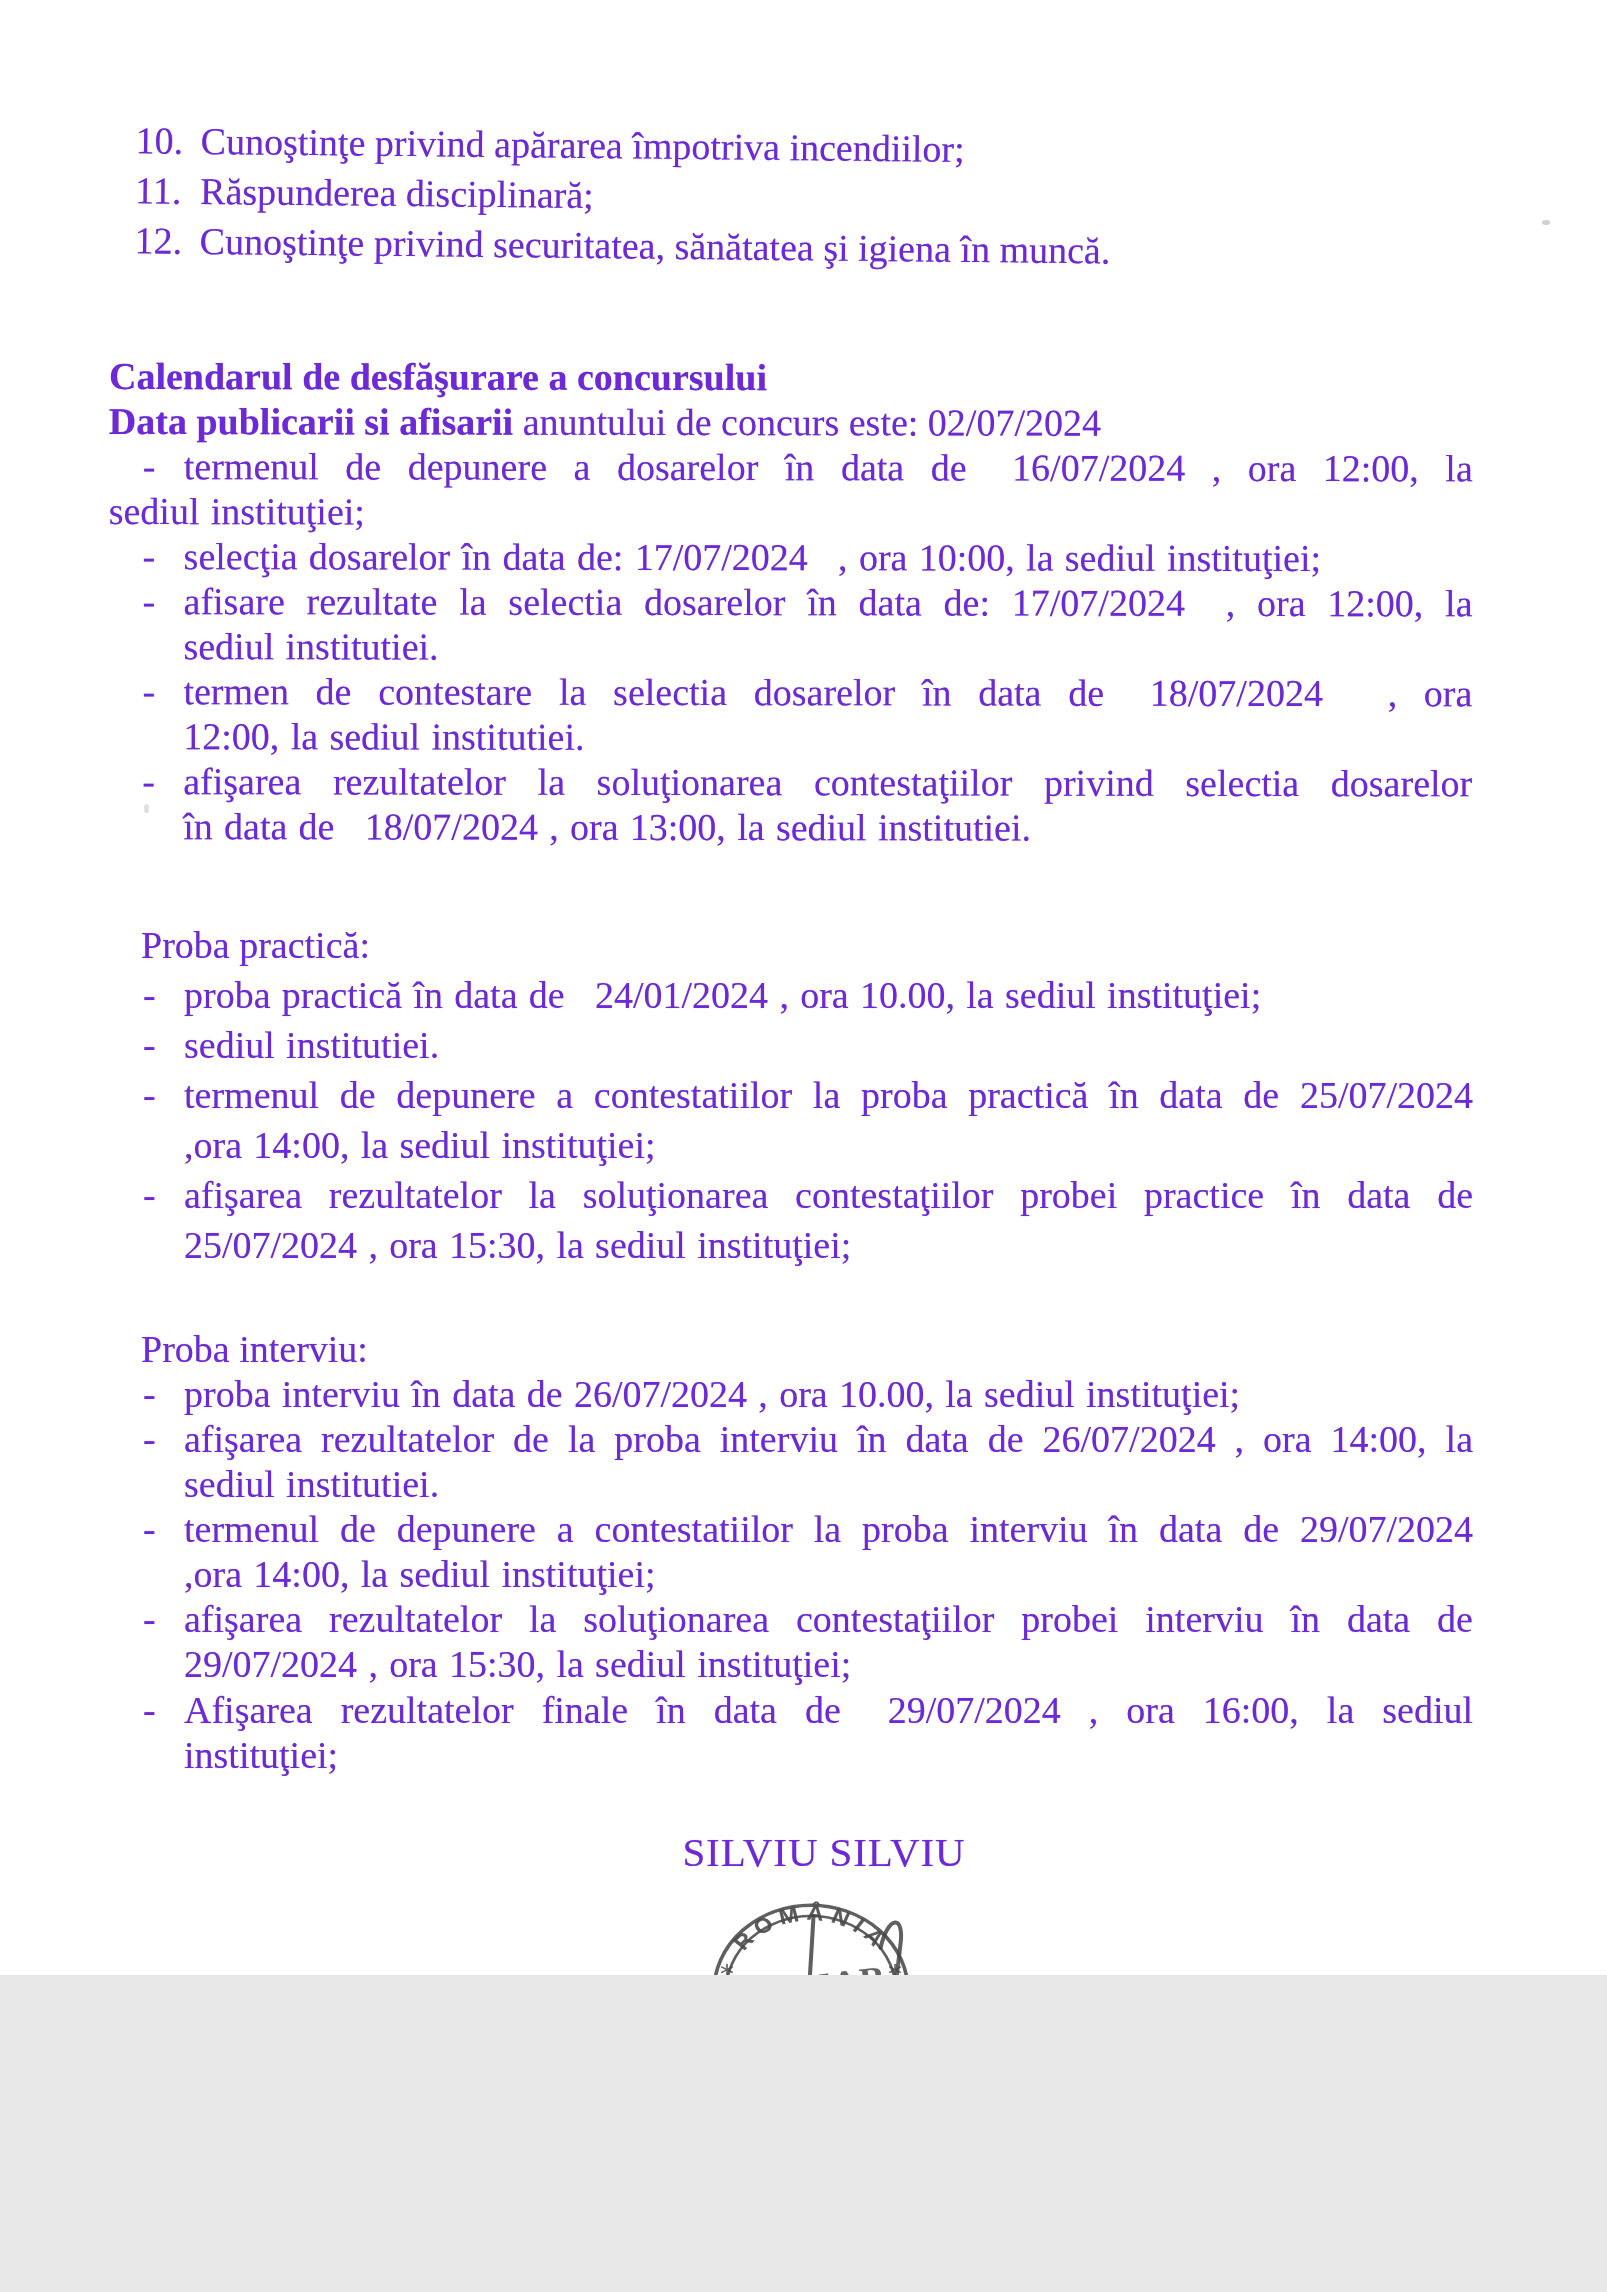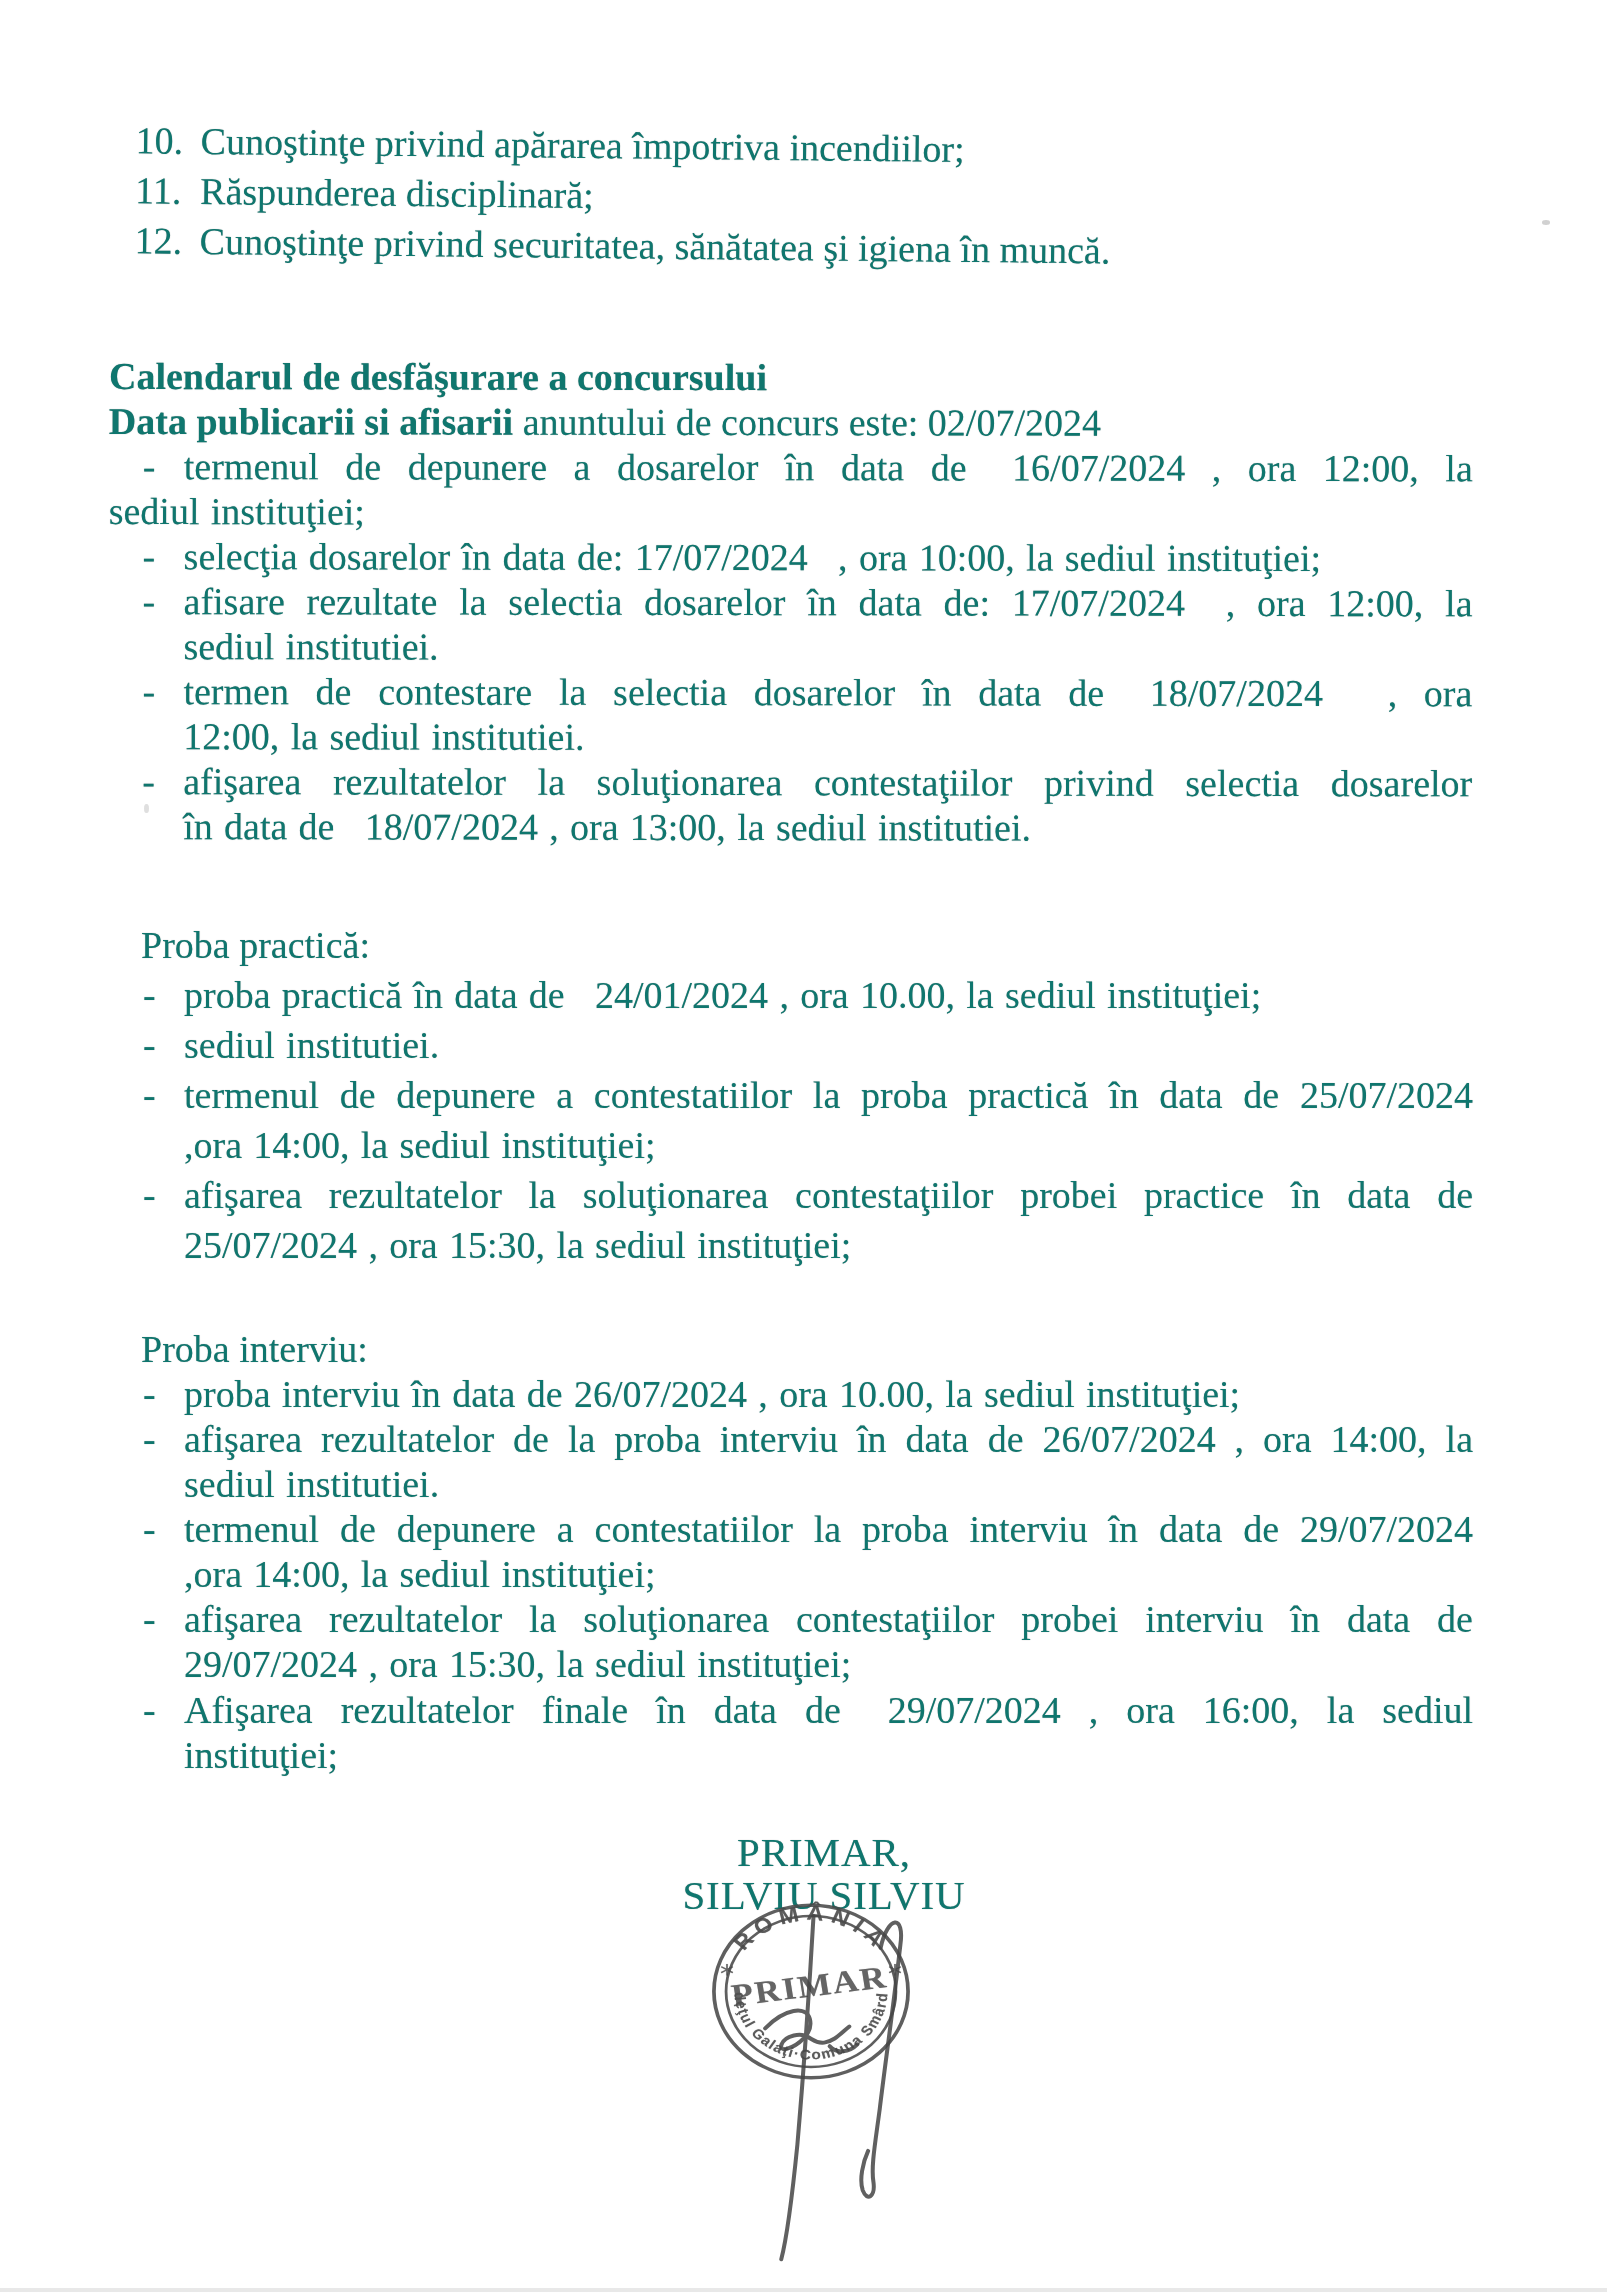--- a/index.html
+++ b/index.html
@@ -1,21 +1,21 @@
 <!DOCTYPE html>
 <html style="font-size:14.3px"><head>
 <meta charset="utf-8">
 <style>
   html,body{margin:0;padding:0;background:#e8e8e8;}
   .page{
     position:relative;
-    width:1608px;height:2288px;
+    width:1608px;height:1975px;
     background:#ffffff;
     font-family:"Liberation Serif","DejaVu Serif",serif;
-    color:#0f766e;
+    color:#6d28d9;
     font-size:38px;
     overflow:hidden;
     text-shadow:0 0 0.9px rgba(25,25,25,.38);
   }
   .abs{position:absolute;left:109px;width:1364px;}
   .bold{font-weight:bold;}
   .bl{word-spacing:1.8px;}
   .stretch{text-align:justify;text-align-last:justify;word-spacing:3.6px;}
   
   .numlist{top:115px;line-height:50px;transform:rotate(.6deg);transform-origin:0 0;}
@@ -178,21 +178,20 @@
     <div class="bullet">
       <span class="dash">-</span>
       <div class="btxt">
         <div class="bl stretch">Afişarea rezultatelor finale în data de  29/07/2024 , ora 16:00, la sediul</div>
         <div class="bl">instituţiei;</div>
       </div>
     </div>
   </section>
 
   <div class="sig">
-    <div>PRIMAR,</div>
     <div>SILVIU SILVIU</div>
   </div>
 
   <div class="stampwrap">
     <svg width="224" height="199" viewBox="0 0 240 240" preserveAspectRatio="none" style="font-size:42px">
       <g fill="none" stroke="#4a4a4a" opacity="0.88">
         <ellipse cx="120" cy="120" rx="104" ry="104" stroke-width="4"></ellipse>
         <ellipse cx="120" cy="120" rx="91" ry="91" stroke-width="3"></ellipse>
       </g>
       <defs>

